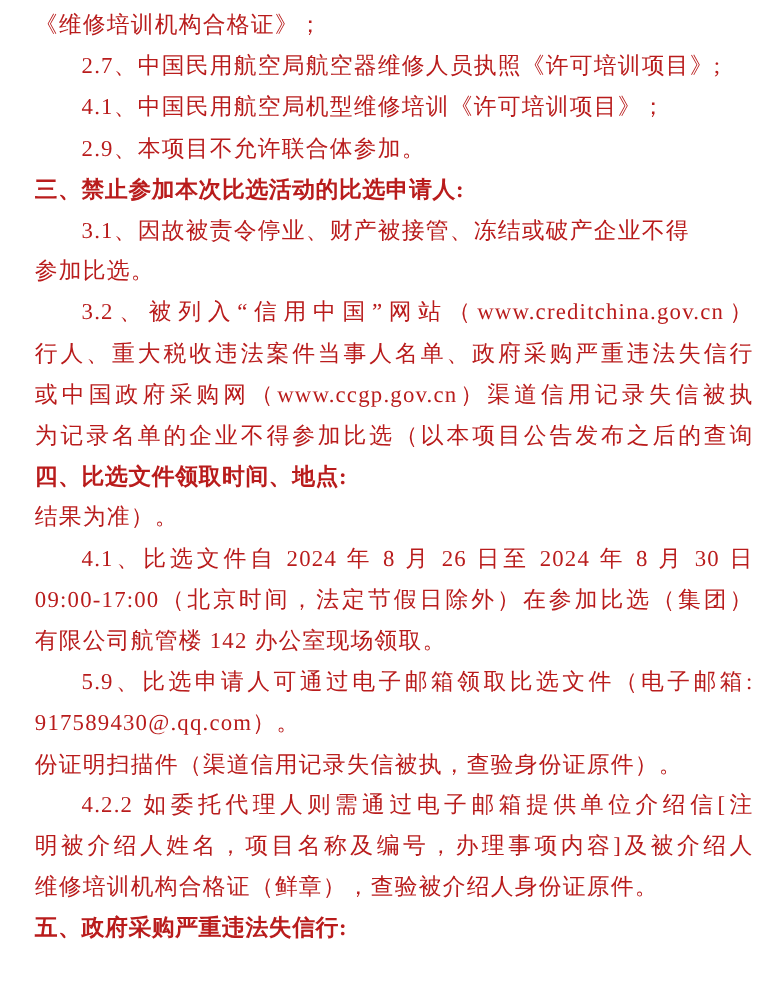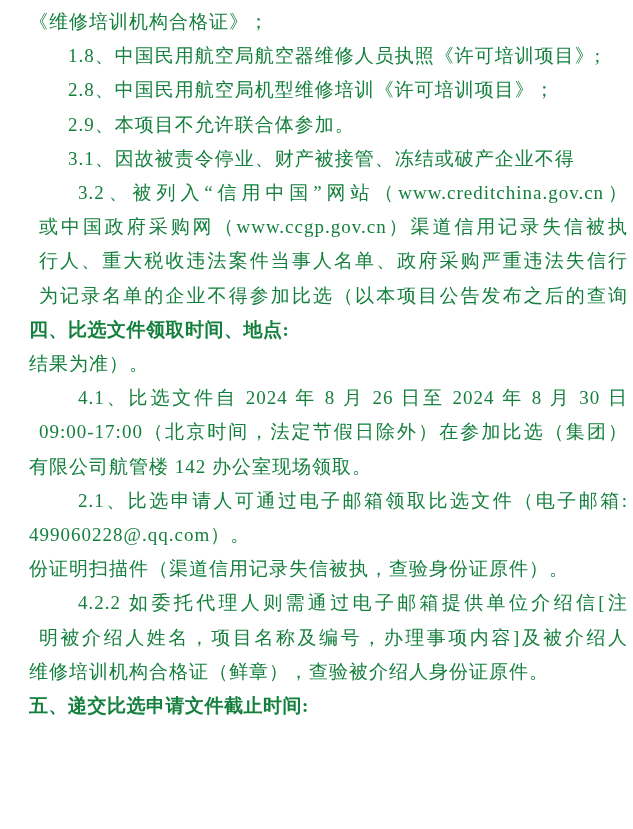--- a/index.html
+++ b/index.html
@@ -9,69 +9,71 @@
     width: 633px;
     height: 829px;
     box-sizing: border-box;
     background: #ffffff;
     padding: 5px 5px 0 29px;
     overflow: hidden;
     font-family: "Liberation Serif", "DejaVu Serif", serif;
     font-size: 19px;
     line-height: 34.2px;
     letter-spacing: 1px;
-    color: #15803d;
+    color: #b91c1c;
   }
   .l {
     margin: 0;
     padding: 0;
     text-align: justify;
     white-space: nowrap;
   }
-  .fill { text-align-last: justify; white-space: normal; margin-left: 10px; }
+  .fill { text-align-last: justify; white-space: normal; }
   .ind { text-indent: 39px; }
   .head {
     font-weight: bold;
     letter-spacing: 0.5px;
   }
   .u {
     text-underline-offset: 4px;
     text-decoration-thickness: 1px;
   }
 </style>
 </head>
 <body>
 
 <div class="page">
 
   <p class="l">《维修培训机构合格证》；</p>
 
-  <p class="l ind">1.8、中国民用航空局航空器维修人员执照《许可培训项目》;</p>
-  <p class="l ind">2.8、中国民用航空局机型维修培训《许可培训项目》；</p>
+  <p class="l ind">2.7、中国民用航空局航空器维修人员执照《许可培训项目》;</p>
+  <p class="l ind">4.1、中国民用航空局机型维修培训《许可培训项目》；</p>
   <p class="l ind">2.9、本项目不允许联合体参加。</p>
 
+  <p class="l head">三、禁止参加本次比选活动的比选申请人:</p>
 
   <p class="l ind">3.1、因故被责令停业、财产被接管、冻结或破产企业不得</p>
+  <p class="l">参加比选。</p>
 
   <p class="l ind fill">3.2、被列入“信用中国”网站（www.creditchina.gov.cn）</p>
+  <p class="l fill">行人、重大税收违法案件当事人名单、政府采购严重违法失信行</p>
   <p class="l fill">或中国政府采购网（www.ccgp.gov.cn）渠道信用记录失信被执</p>
-  <p class="l fill">行人、重大税收违法案件当事人名单、政府采购严重违法失信行</p>
   <p class="l fill">为记录名单的企业不得参加比选（以本项目公告发布之后的查询</p>
   <p class="l head">四、比选文件领取时间、地点:</p>
 
   <p class="l">结果为准）。</p>
 
   <p class="l ind fill"><span>4.1、比选文件自 </span><span class="u">2024 年 8 月 26 日至 2024 年 8 月 30 日</span></p>
   <p class="l fill"><span class="u">09:00-17:00</span><span>（北京时间，法定节假日除外）在</span><span class="u">参加比选（集团）</span></p>
   <p class="l"><span class="u">有限公司航管楼 142 办公室现场领取</span><span>。</span></p>
 
-  <p class="l ind fill">2.1、比选申请人可通过电子邮箱领取比选文件（电子邮箱:</p>
-  <p class="l">499060228@.qq.com）。</p>
+  <p class="l ind fill">5.9、比选申请人可通过电子邮箱领取比选文件（电子邮箱:</p>
+  <p class="l">917589430@.qq.com）。</p>
 
   <p class="l">份证明扫描件（渠道信用记录失信被执，查验身份证原件）。</p>
 
   <p class="l ind fill">4.2.2 如委托代理人则需通过电子邮箱提供单位介绍信[注</p>
   <p class="l fill">明被介绍人姓名，项目名称及编号，办理事项内容]及被介绍人</p>
   <p class="l">维修培训机构合格证（鲜章），查验被介绍人身份证原件。</p>
 
-  <p class="l head">五、递交比选申请文件截止时间:</p>
+  <p class="l head">五、政府采购严重违法失信行:</p>
 
 </div>
 
 </body></html>

